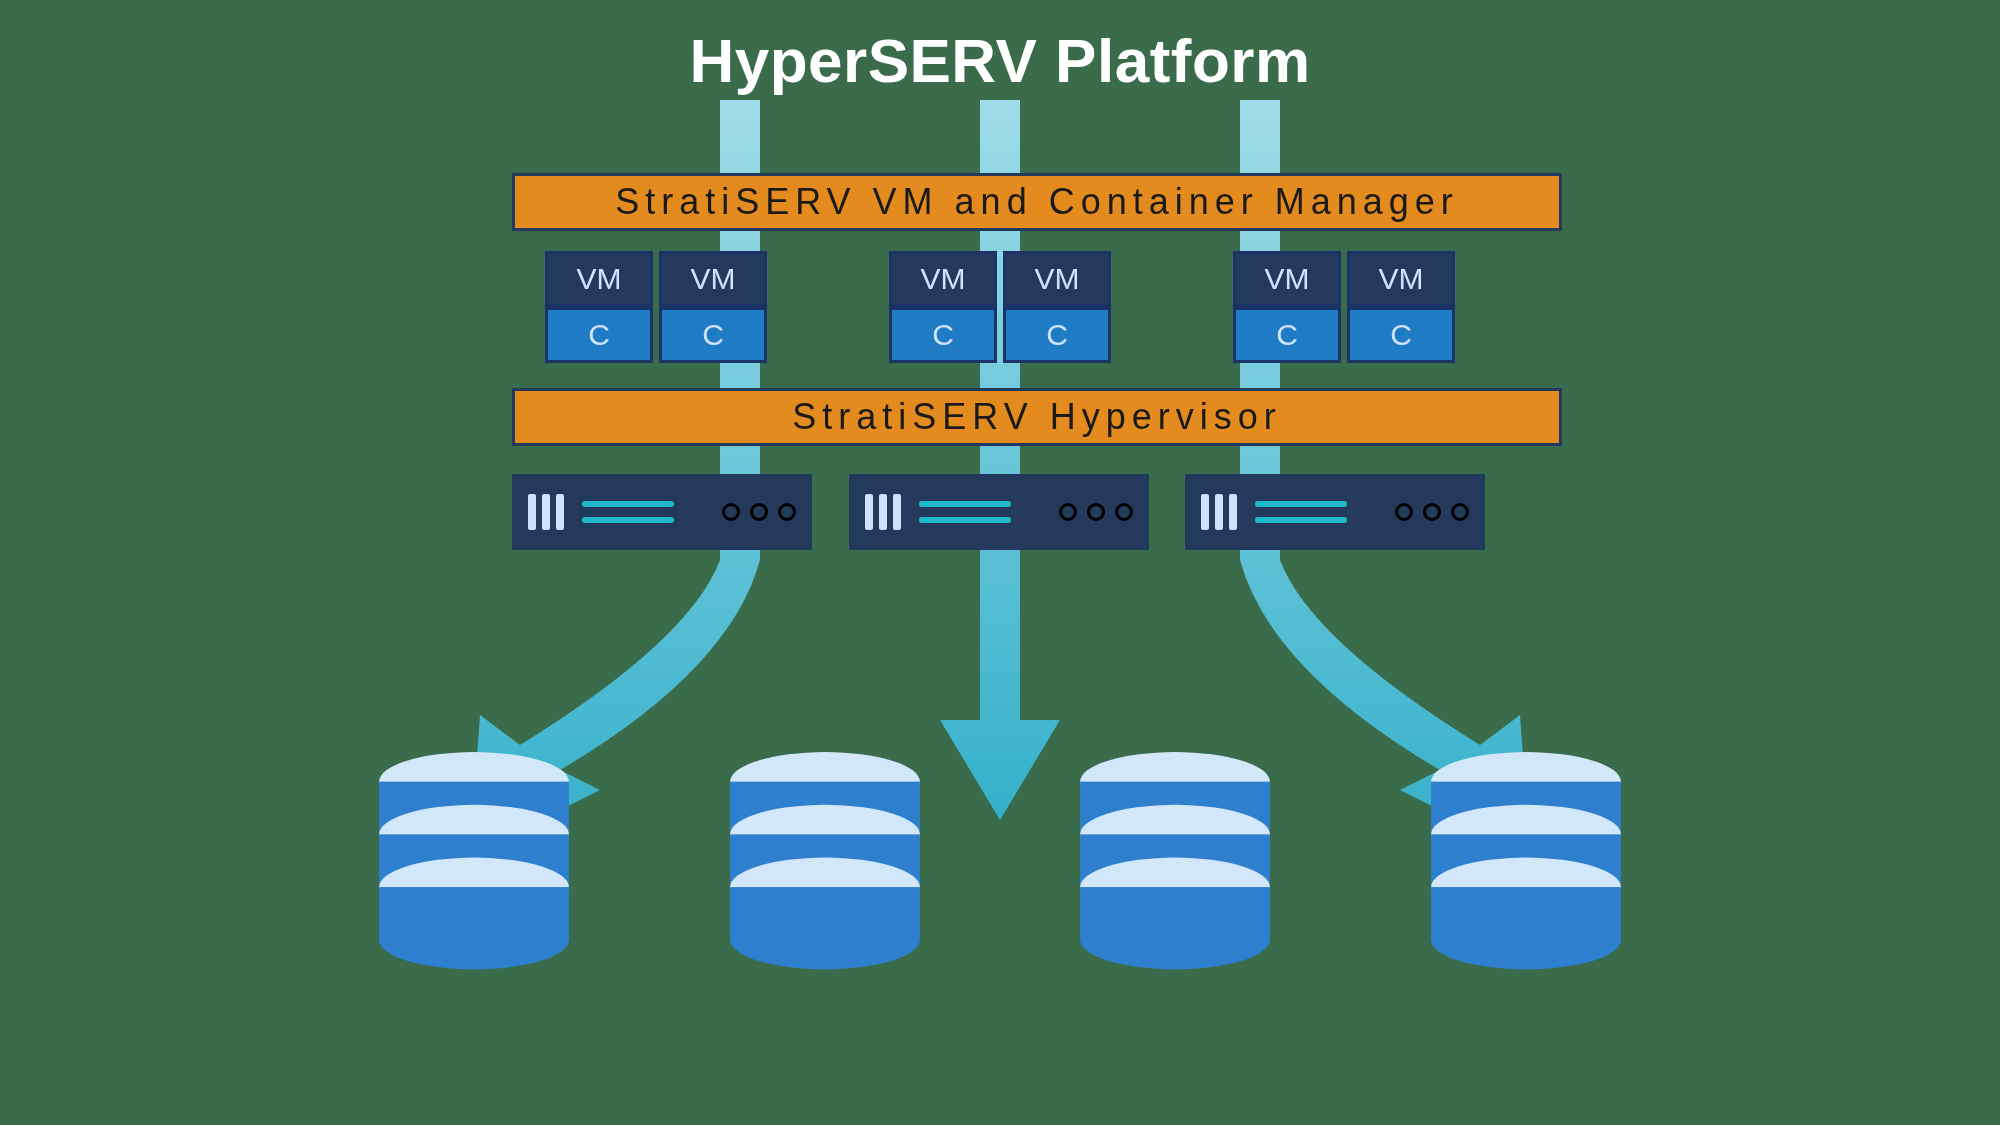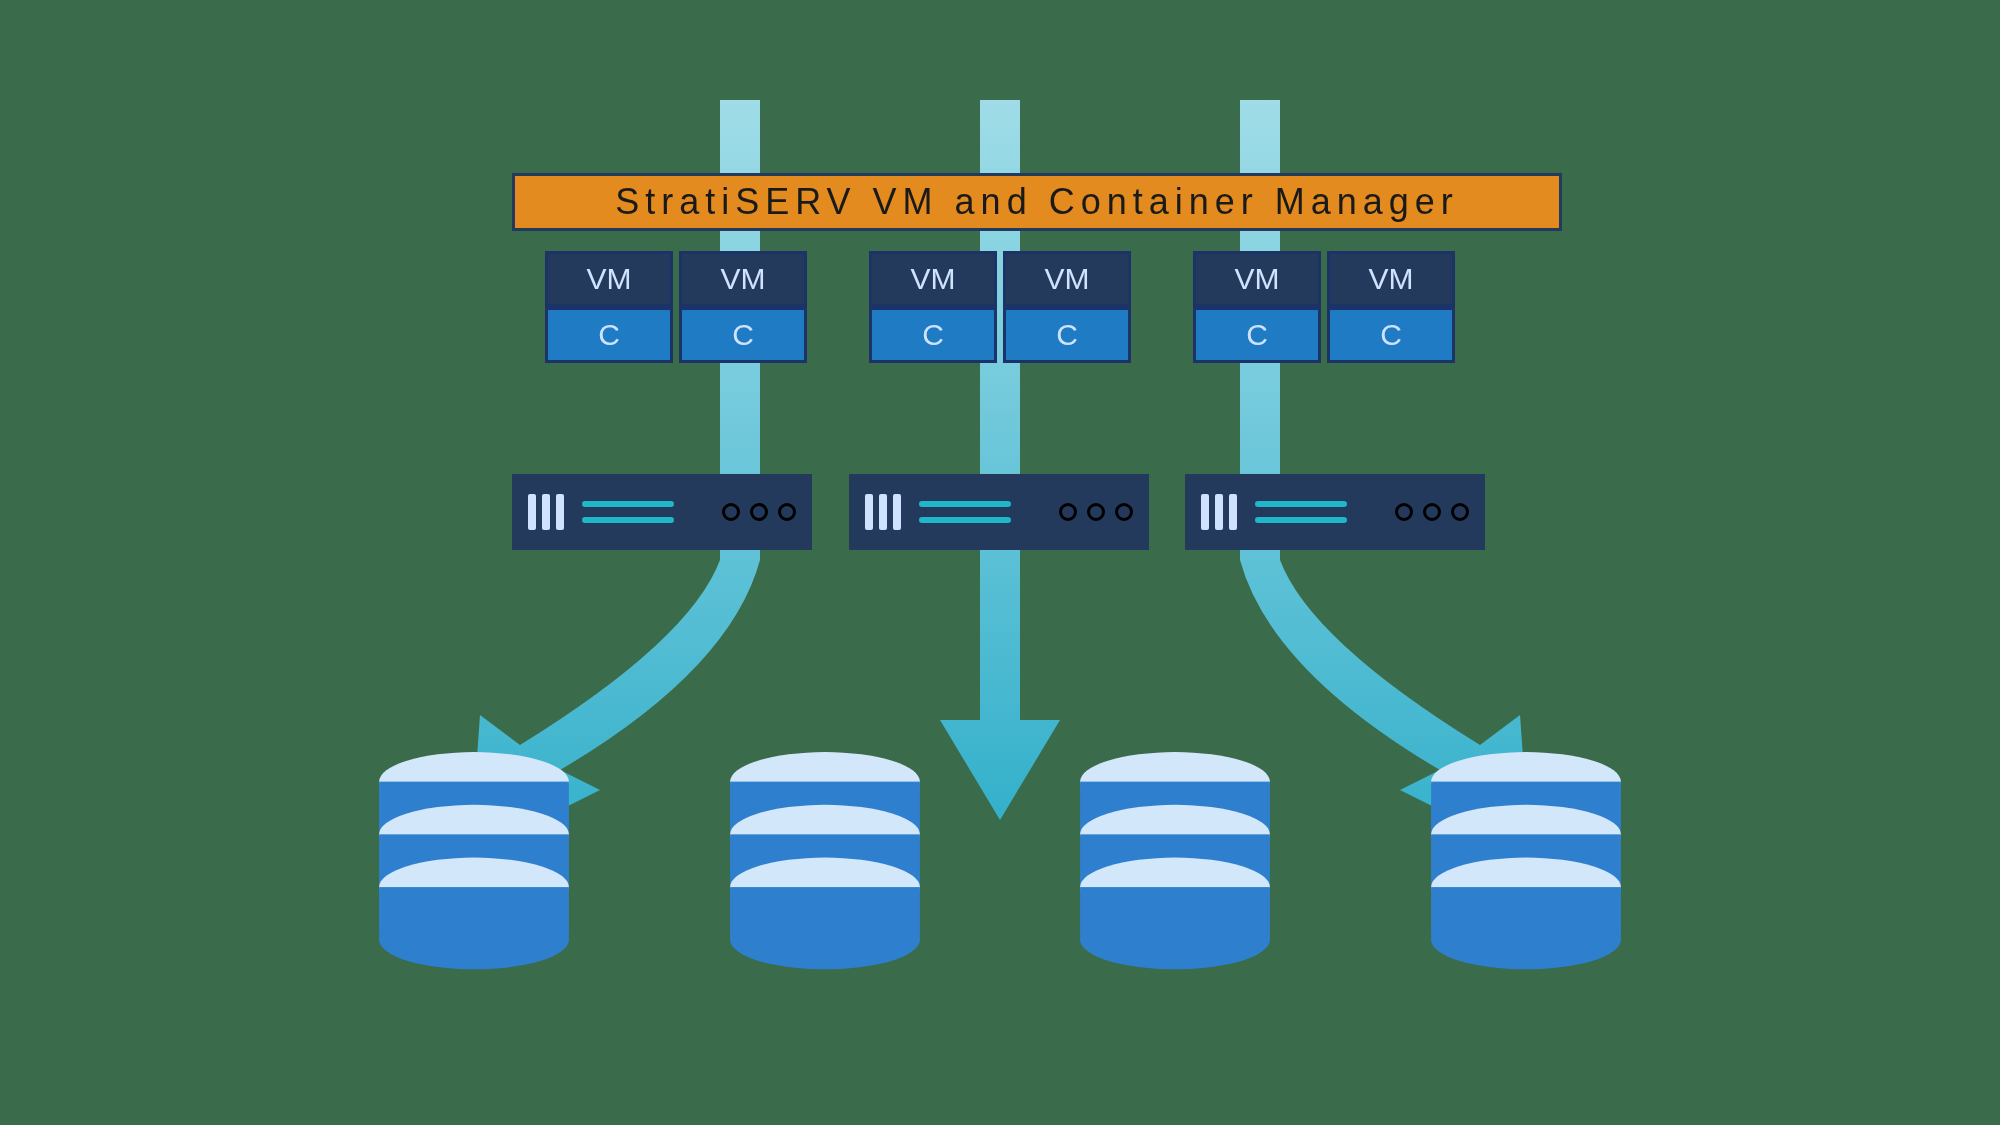--- a/index.html
+++ b/index.html
@@ -54,21 +54,21 @@
     position: absolute;
     top: 251px;
     left: 545px;
     width: 910px;
     display: flex;
     justify-content: space-between;
   }
   .vm-group { display: flex; gap: 6px; }
   .vm-pair { display: flex; flex-direction: column; }
   .vm-box, .c-box {
-    width: 128px;
+    width: 108px;
     height: 56px;
     display: flex;
     align-items: center;
     justify-content: center;
     color: #cfe3ff;
     font-size: 30px;
     border: 3px solid #1b3366;
   }
   .vm-box { background: #233a5c; }
   .c-box  { background: #1f7cc4; }
@@ -167,20 +167,21 @@
              L 1240 560
              Q 1270 670 1440 770
              L 1400 790
              L 1530 855
              L 1520 715
              L 1480 745
              Q 1310 640 1280 560
              L 1280 100 Z" fill="url(#arrGrad)" opacity="0.92"></path>
   </svg>
 
+  <div class="title">HyperSERV Platform</div>
 
   <div class="bar bar-manager">
     <span>StratiSERV VM and Container Manager</span>
   </div>
 
   <div class="vm-row">
 
     <div class="vm-group">
       <div class="vm-pair">
         <div class="vm-box">VM</div>
@@ -208,20 +209,23 @@
         <div class="vm-box">VM</div>
         <div class="c-box">C</div>
       </div>
       <div class="vm-pair">
         <div class="vm-box">VM</div>
         <div class="c-box">C</div>
       </div>
     </div>
   </div>
 
+  <div class="bar bar-hypervisor">
+    <span>StratiSERV Hypervisor</span>
+  </div>
 
   <div class="server-row">
     <div class="server">
       <div class="vbars">
           <span></span>
           <span></span>
           <span></span>
         </div>
       <div class="hbars">
           <span></span>

